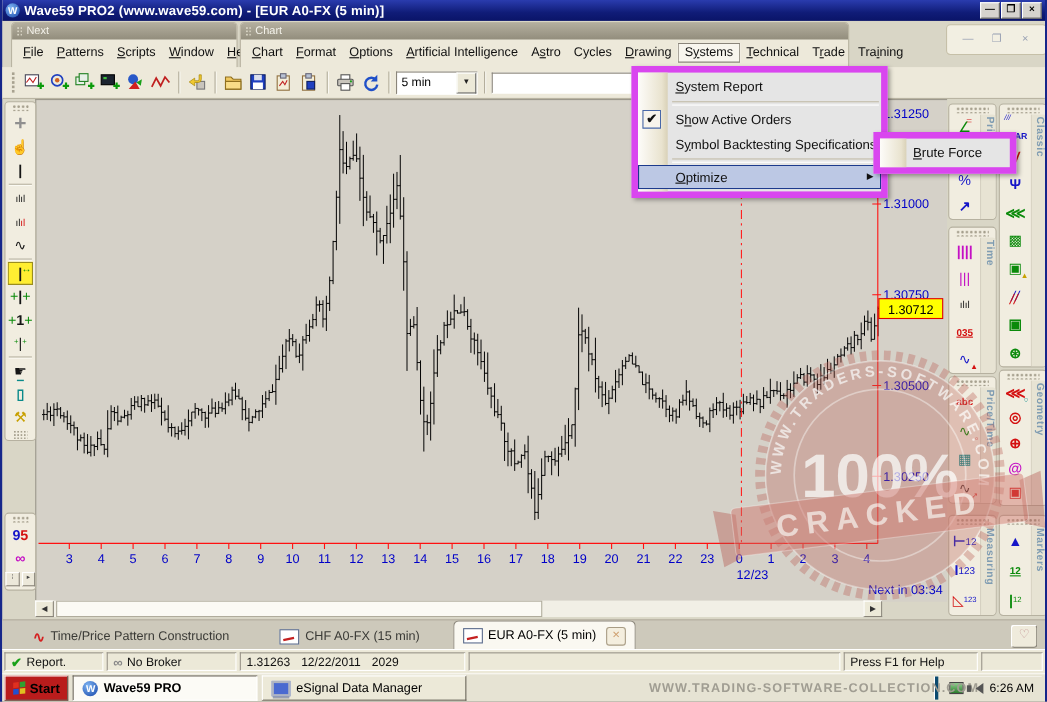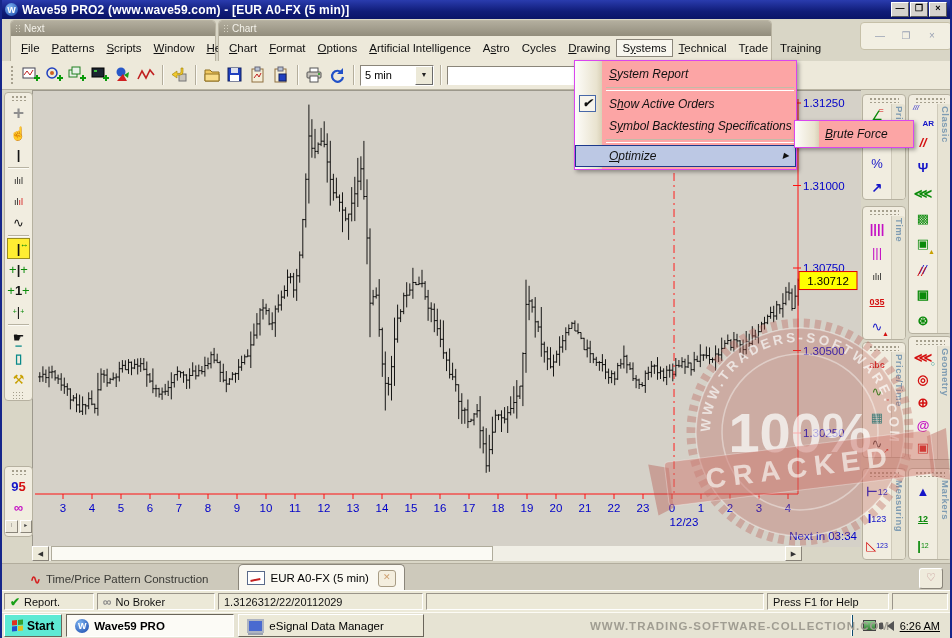--- a/index.html
+++ b/index.html
@@ -72,22 +72,22 @@
   .yel{color:#c8a000}.gry{color:#777}.xgry{color:#8f8f8f}.blk{color:#151515}
   .sm{font-size:9px}.xs{font-size:7px}.xl{font-size:19px}.bold{font-weight:bold}.it{font-style:italic}
   .und{text-decoration:underline}
   .ov{position:absolute;left:55%;top:1px;font-size:9px}
   .ov2{position:absolute;left:9px;top:7px}
   .tri{position:absolute;right:2px;bottom:2px;font-size:7px}
   .row1{position:absolute;top:0;left:4px;font-size:7px}
   .row2{position:absolute;bottom:1px;right:3px;font-size:8px}
   .lid{position:absolute;top:-2px;left:0;right:0;text-align:center;font-size:8px}
   
-  .popup{position:absolute;background:#fca5a5;border:1px solid #d946ef;z-index:100;
-    box-shadow:2px 2px 4px rgba(0,0,0,.35);padding:2px 0;font-style:italic;}
+  .popup{position:absolute;background:#e5e5e5;border:6px solid #d946ef;z-index:100;
+    box-shadow:2px 2px 4px rgba(0,0,0,.35);padding:2px 0;}
   .popup .strip{position:absolute;left:0;top:0;bottom:0;width:27px;
     background:linear-gradient(90deg,#fdfcf9,#e9e3cf 80%,#d9d1b7);}
   .mitem{position:relative;height:22px;line-height:22px;font-size:12px;color:#111;padding-left:34px;white-space:nowrap;}
   .mitem.hl{background:#bcc8e4;box-shadow:inset 0 0 0 1px #1c3a8c;}
   .msep{height:2px;border-top:1px solid #c2bca8;border-bottom:1px solid #fff;margin:2px 2px 2px 31px;}
   .mcheck{position:absolute;left:4px;top:2px;width:17px;height:17px;background:#f7f4ec;
     box-shadow:inset 0 0 0 1px #4868a8;font-size:12px;font-weight:bold;line-height:17px;text-align:center;color:#111;}
   .marrow{position:absolute;right:7px;top:0;font-size:8px;}
   
   .tabbar{position:absolute;left:0;top:563px;width:100%;height:27px;background:#cdc9bb;
@@ -107,34 +107,34 @@
   
   .statusbar{position:absolute;left:0;top:590px;width:100%;height:22px;background:#ece9d8;
     border-top:1px solid #fff;display:flex;align-items:center;gap:3px;padding:0 2px;box-sizing:border-box;z-index:3;}
   .seg{height:17px;border:1px solid;border-color:#9a958a #fff #fff #9a958a;display:flex;align-items:center;
     gap:4px;padding:0 5px;font-size:11px;color:#111;box-sizing:border-box;}
   .chk{color:#18a018;font-weight:bold;font-size:12px;}
   .brok{color:#888;font-weight:bold;font-size:12px;}
   
   .taskbar{position:absolute;left:0;top:612px;width:100%;height:26px;background:#e6e3d3;
     border-top:1px solid #fcfbf5;display:flex;align-items:center;gap:4px;padding:0 2px;box-sizing:border-box;z-index:3;}
-  .startbtn{height:21px;display:flex;align-items:center;gap:4px;padding:0 7px;background:#5eead4;
+  .startbtn{height:21px;display:flex;align-items:center;gap:4px;padding:0 7px;background:#b91c1c;
     border:1px solid;border-color:#fff #6a655a #6a655a #fff;font-size:12px;font-weight:bold;}
   .flag{display:grid;grid-template-columns:5px 5px;grid-template-rows:5px 5px;gap:1px;transform:skewY(-6deg);}
   .flag span:nth-child(1){background:#e03020}.flag span:nth-child(2){background:#30a030}
   .flag span:nth-child(3){background:#2050d0}.flag span:nth-child(4){background:#e0c020}
   .taskbtn{height:21px;display:flex;align-items:center;gap:5px;padding:0 8px;font-size:11.5px;
     background:#ece9d8;border:1px solid;border-color:#fff #6a655a #6a655a #fff;}
   .taskbtn.active{background:#fcfbf6;border-color:#6a655a #fff #fff #6a655a;font-weight:bold;}
   .w59ico{width:14px;height:14px;border-radius:50%;background:radial-gradient(circle at 35% 30%,#7db4f2,#1544a8);
     color:#fff;font-size:9px;font-weight:bold;display:flex;align-items:center;justify-content:center;}
   .esigico{width:13px;height:10px;background:#4a6ad0;border:2px solid #aeb4c2;box-shadow:0 3px 0 -1px #9aa0ae;}
   .tbwatermark{position:absolute;left:588px;top:7px;font-size:11.5px;font-weight:bold;color:#a09d92;letter-spacing:1px;}
   .tray{margin-left:auto;height:21px;display:flex;align-items:center;gap:6px;padding:0 8px 0 10px;
-    border-left:1px solid #0c4a6e;box-shadow:-1px 0 0 #fff;text-decoration:underline;}
+    border-left:3px solid #0c4a6e;box-shadow:-1px 0 0 #fff;}
   .netico{width:11px;height:9px;background:linear-gradient(#8fd08f,#2c7c2c);border:1px solid #444;}
   .spk{width:0;height:0;border:5px solid transparent;border-right:7px solid #555;position:relative;}
   .spk::after{content:"";position:absolute;left:-8px;top:-3px;width:4px;height:6px;background:#555;}
   .traytime{font-size:11px;}
   
   .stampsvg{position:absolute;left:0;top:0;z-index:40;pointer-events:none;}
   u{text-decoration:underline;}
 </style>
 </head>
 <body>
@@ -643,38 +643,42 @@
   <div class="popup" id="subMenu" style="left:792px;top:120px;width:118px;">
     <div class="strip" style="width:24px;"></div>
   <div class="mitem" style="padding-left: 30px;"><u>B</u>rute Force</div>
     </div>
 
   <div class="tabbar" id="tabBar">
       <span class="tab" style="margin-left: 20px;">
         <span class="zigico">∿</span>
         <span>Time/Price Pattern Construction</span>
       </span>
+      <span class="tab" style="margin-left: 30px;">
+        <span class="tabico"></span>
+        <span>CHF A0-FX (15 min)</span>
+      </span>
       <span class="tab active" style="margin-left: 22px;">
         <span class="tabico"></span>
         <span>EUR A0-FX (5 min)</span>
         <span class="tabclose">✕</span>
       </span>
       <span class="heartbtn">♡</span>
     </div>
 
   <div class="statusbar">
     <span class="seg" style="width:90px;">
       <span class="chk">✔</span>
       <span>Report.</span>
       </span>
     <span class="seg" style="width:118px;">
       <span class="brok">∞</span>
       <span>No Broker</span>
       </span>
-    <span class="seg" style="width:205px;gap:0;">
+    <span class="seg" style="width:205px;gap:10px;">
       <span>1.31263</span>
       <span>12/22/2011</span>
       <span>2029</span>
       </span>
     <span class="seg" style="flex:1;"></span>
     <span class="seg" style="width:122px;">
       <span>Press F1 for Help</span>
       </span>
     <span class="seg" style="width:56px;"></span>
   </div>

